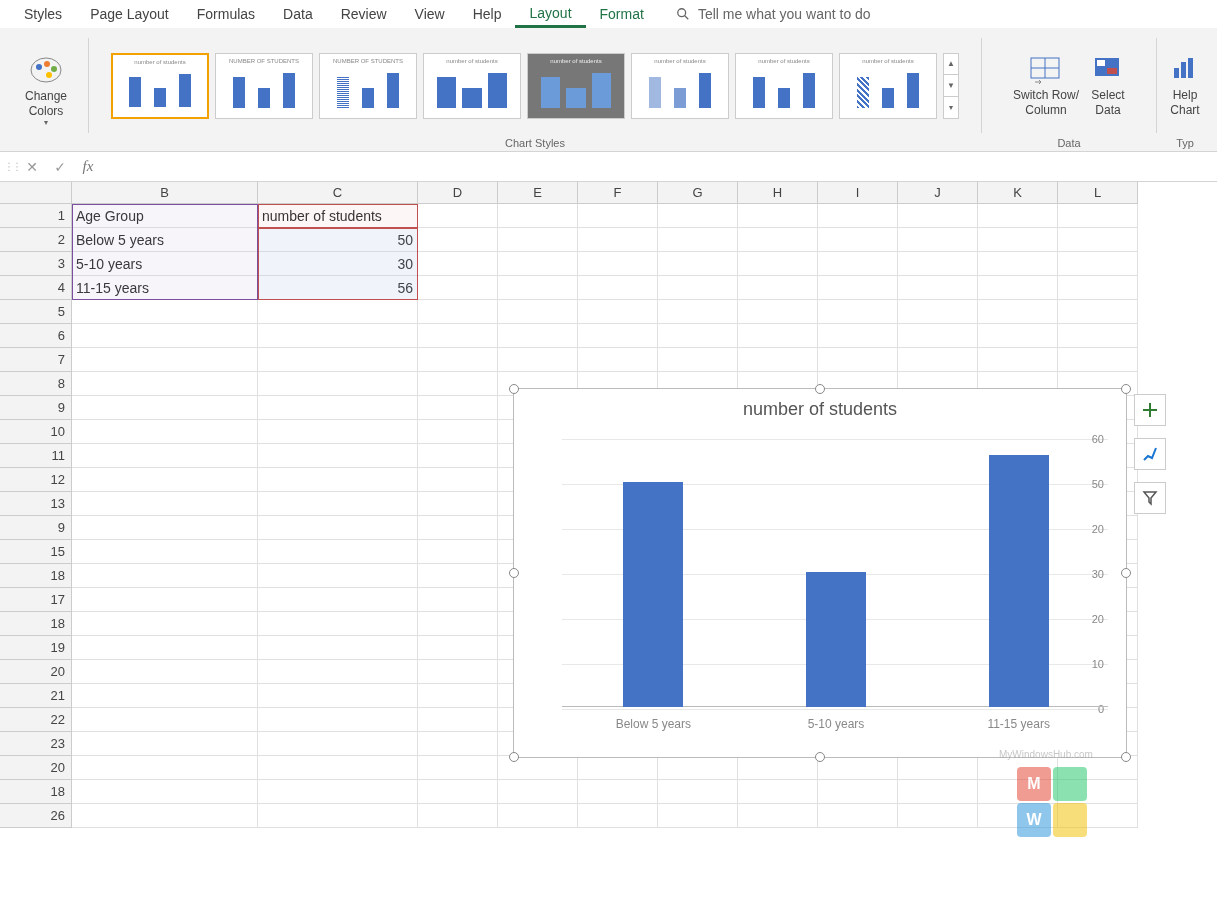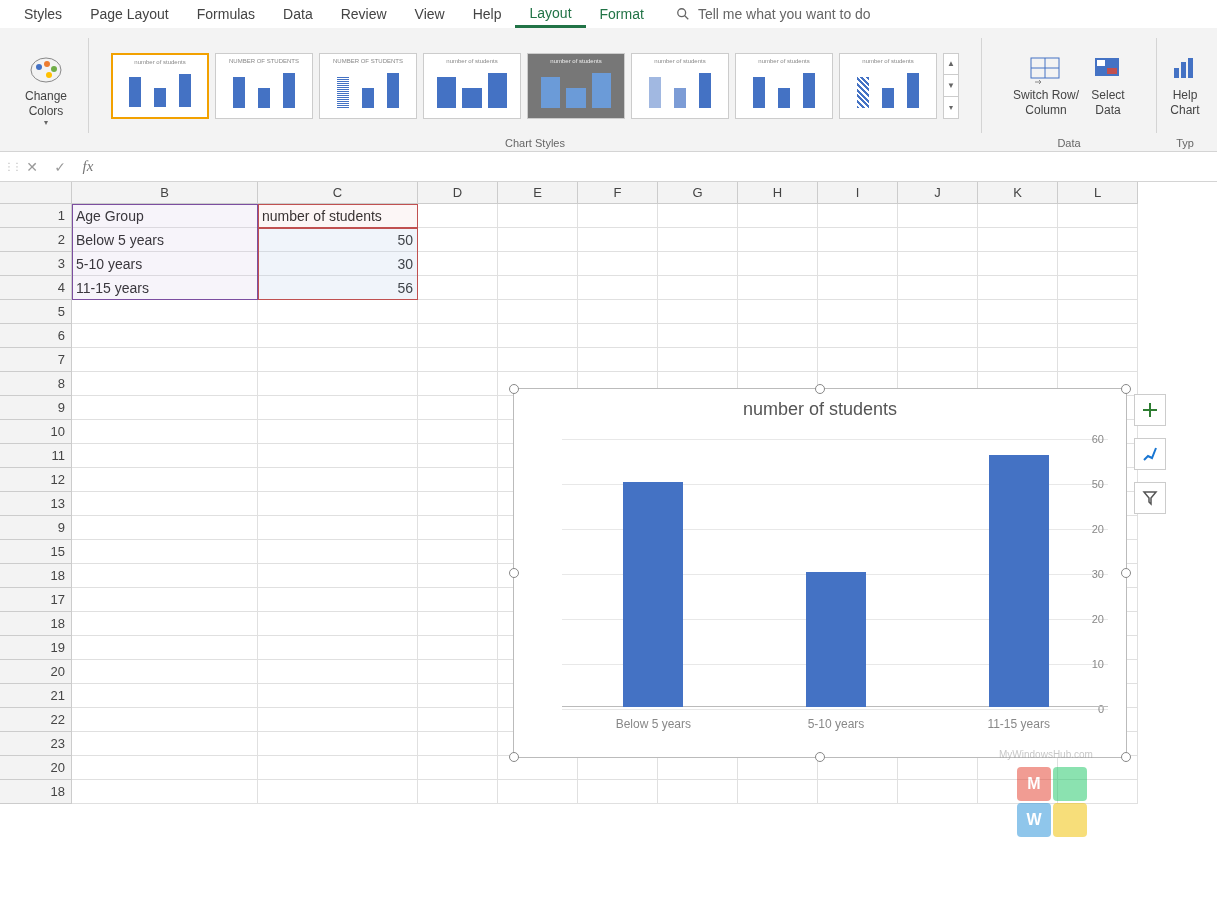--- a/index.html
+++ b/index.html
@@ -593,20 +593,34 @@
         <div class="cell" style="width: 80px;"></div>
         <div class="cell" style="width: 80px;"></div>
         <div class="cell" style="width: 80px;"></div>
         <div class="cell" style="width: 80px;"></div>
         <div class="cell" style="width: 80px;"></div>
         <div class="cell" style="width: 80px;"></div>
         <div class="cell" style="width: 80px;"></div>
       </div>
       <div class="row">
         <div class="row-h">18</div>
+        <div class="cell" style="width: 186px;"></div>
+        <div class="cell" style="width: 160px;"></div>
+        <div class="cell" style="width: 80px;"></div>
+        <div class="cell" style="width: 80px;"></div>
+        <div class="cell" style="width: 80px;"></div>
+        <div class="cell" style="width: 80px;"></div>
+        <div class="cell" style="width: 80px;"></div>
+        <div class="cell" style="width: 80px;"></div>
+        <div class="cell" style="width: 80px;"></div>
+        <div class="cell" style="width: 80px;"></div>
+        <div class="cell" style="width: 80px;"></div>
+      </div>
+      <div class="row">
+        <div class="row-h">26</div>
         <div class="cell" style="width: 186px;"></div>
         <div class="cell" style="width: 160px;"></div>
         <div class="cell" style="width: 80px;"></div>
         <div class="cell" style="width: 80px;"></div>
         <div class="cell" style="width: 80px;"></div>
         <div class="cell" style="width: 80px;"></div>
         <div class="cell" style="width: 80px;"></div>
         <div class="cell" style="width: 80px;"></div>
         <div class="cell" style="width: 80px;"></div>
         <div class="cell" style="width: 80px;"></div>

